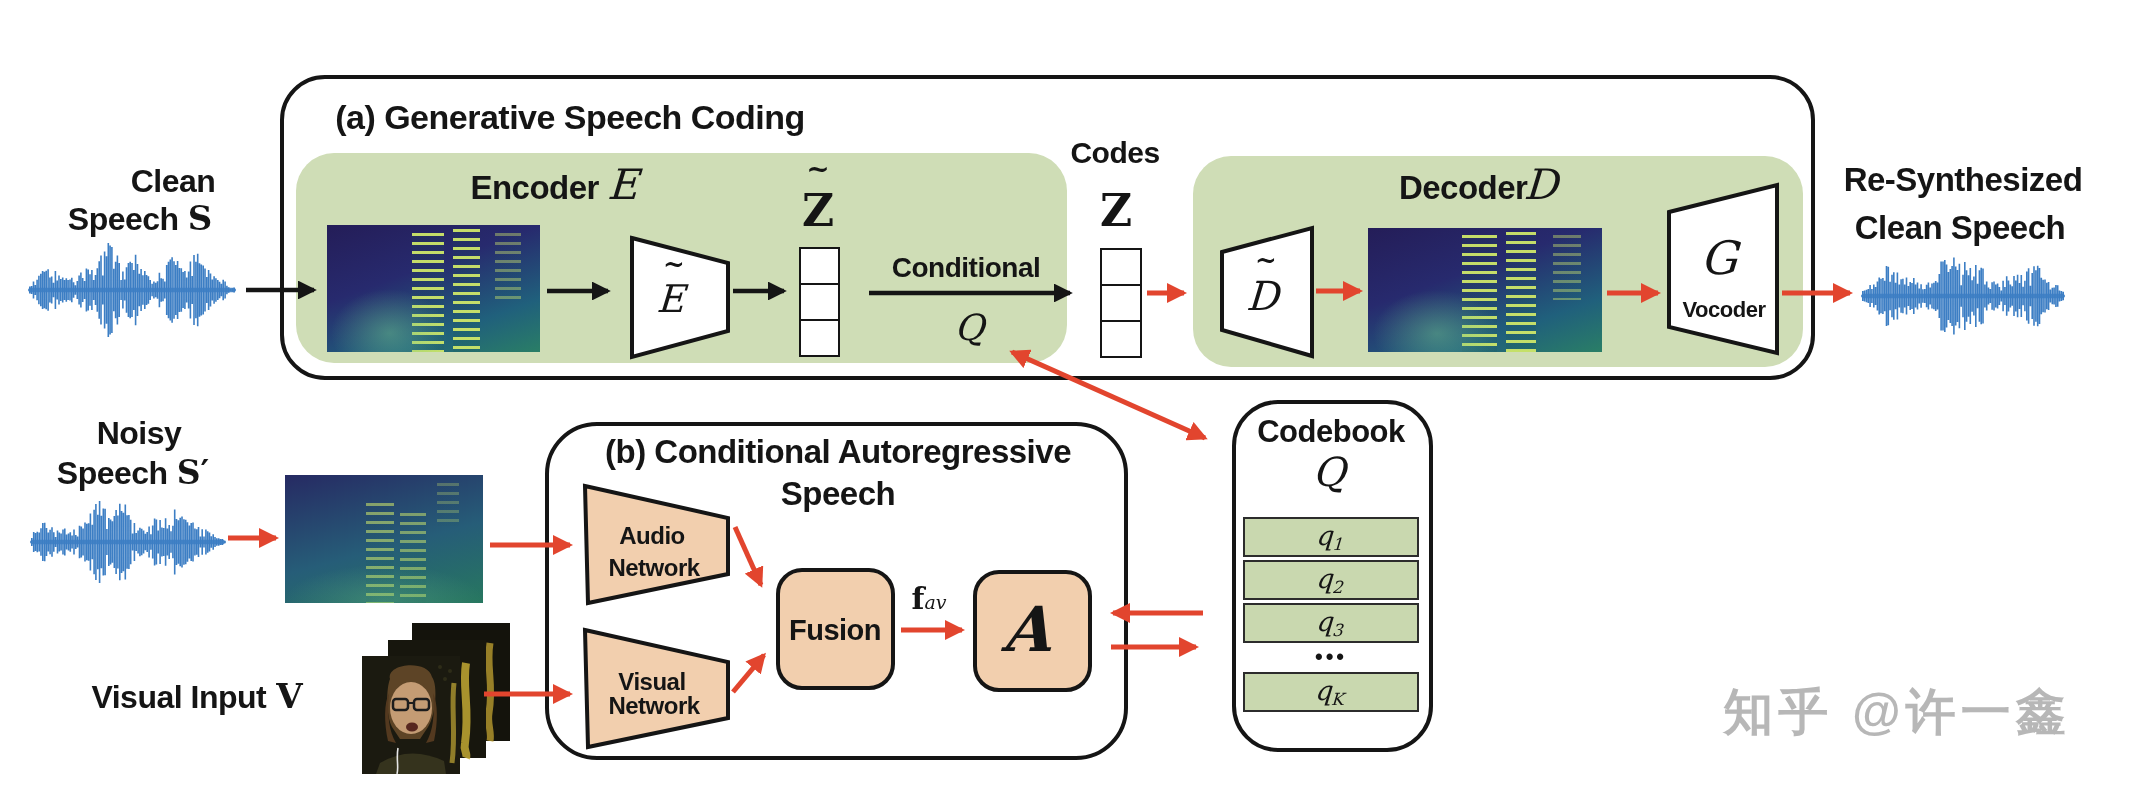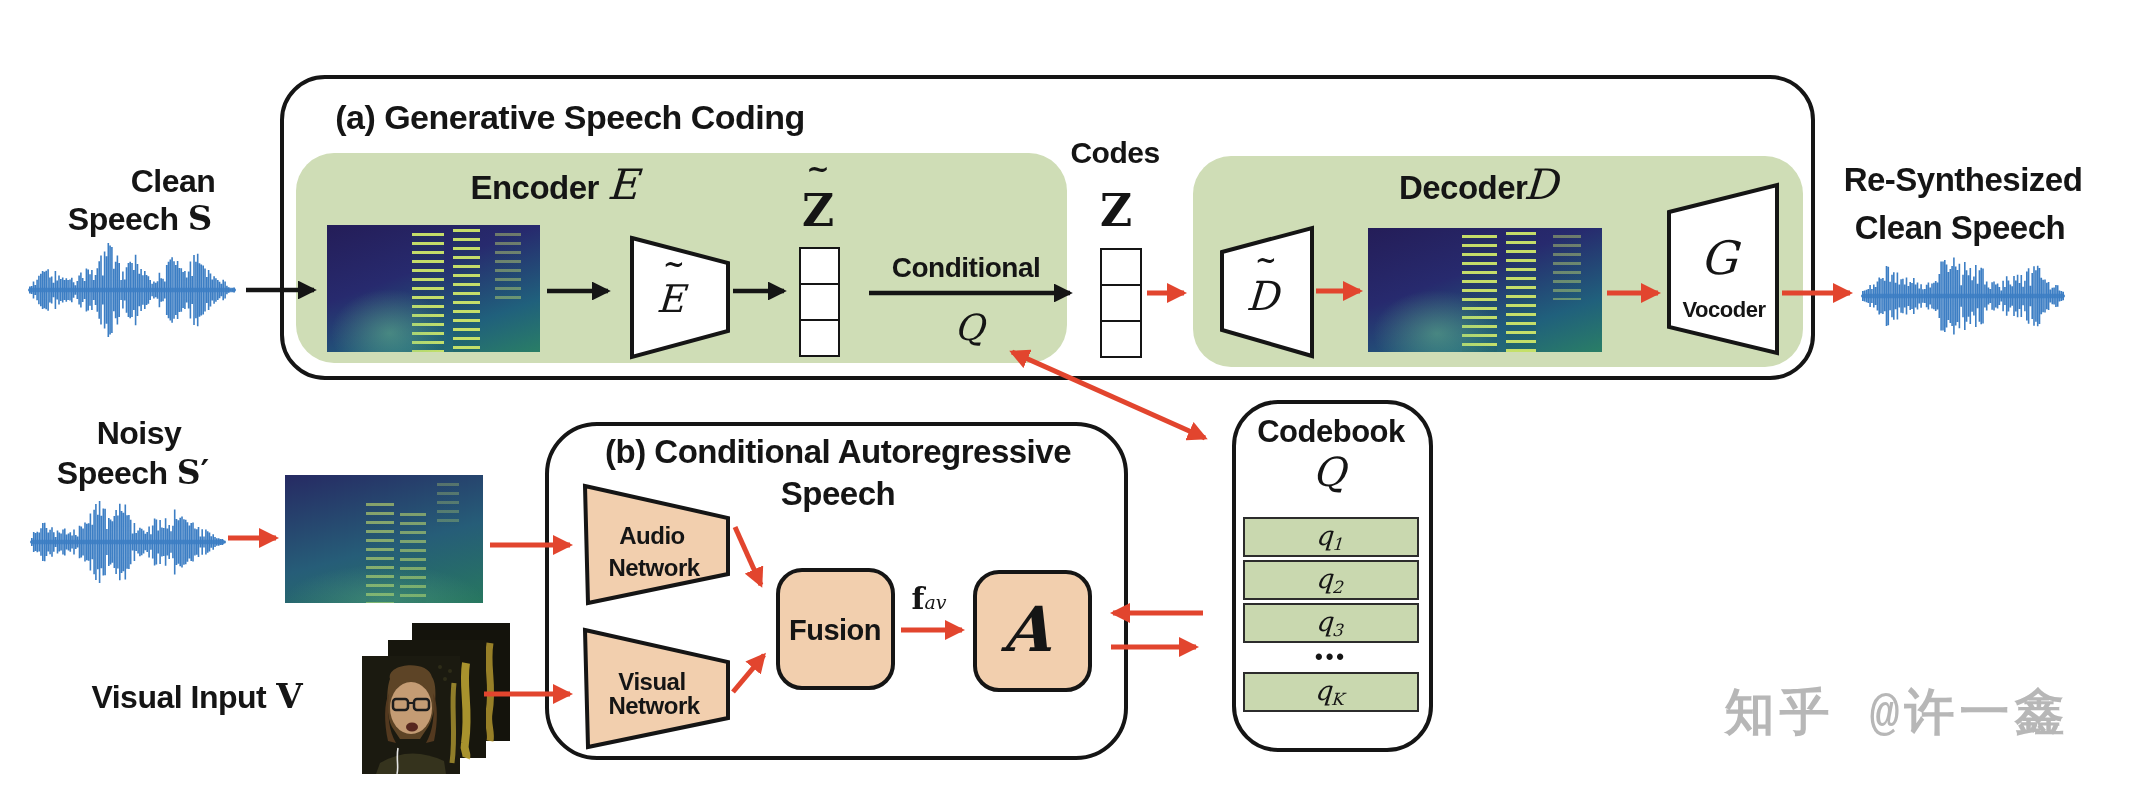--- a/index.html
+++ b/index.html
@@ -19,21 +19,21 @@
   .vec .cell{flex:1;border-top:2.5px solid var(--ink,#151515);}
   .vec .cell:first-child{border-top:none;}
   .spec{overflow:hidden;background:linear-gradient(160deg,#241d58 0%,#272a6e 38%,#20607c 74%,#2a7e66 100%);}
   .spec .band{position:absolute;background:repeating-linear-gradient(180deg,rgba(205,230,105,.95) 0 3px,rgba(25,85,75,.14) 3px 9px);}
   .spec .wash{position:absolute;background:radial-gradient(closest-side,rgba(110,190,140,.5),transparent);}
   .crow{background:var(--row-green,#c9d8af);border:2px solid #2c2c2c;box-sizing:border-box;
         display:flex;align-items:center;justify-content:center;}
   .peachbox{background:var(--peach,#f2cfae);border:4px solid var(--ink,#151515);border-radius:26px;box-sizing:border-box;}
   sub.idx{font-family:"DejaVu Serif",serif;font-style:italic;font-size:.62em;vertical-align:-.28em;font-weight:500;}
   .watermark{color:var(--watermark-gray,#b4b4b4);font-weight:bold;letter-spacing:5px;
-             font-family:Liberation Mono, monospace;opacity:.95;}
+             font-family:Liberation Sans, sans-serif;opacity:.95;}
 </style>
 </head>
 <body>
 
 <div id="canvas">
 
   <div class="abs outline-box z1" style="left:280px;top:75px;width:1535px;height:305px;border-radius:45px;"></div>
   <div class="abs panel z2" style="left:296px;top:153px;width:771px;height:210px;"></div>
   <div class="abs panel z2" style="left:1193px;top:156px;width:610px;height:211px;"></div>
   <div class="abs outline-box z1" style="left:545px;top:422px;width:583px;height:338px;border-radius:52px;"></div>

